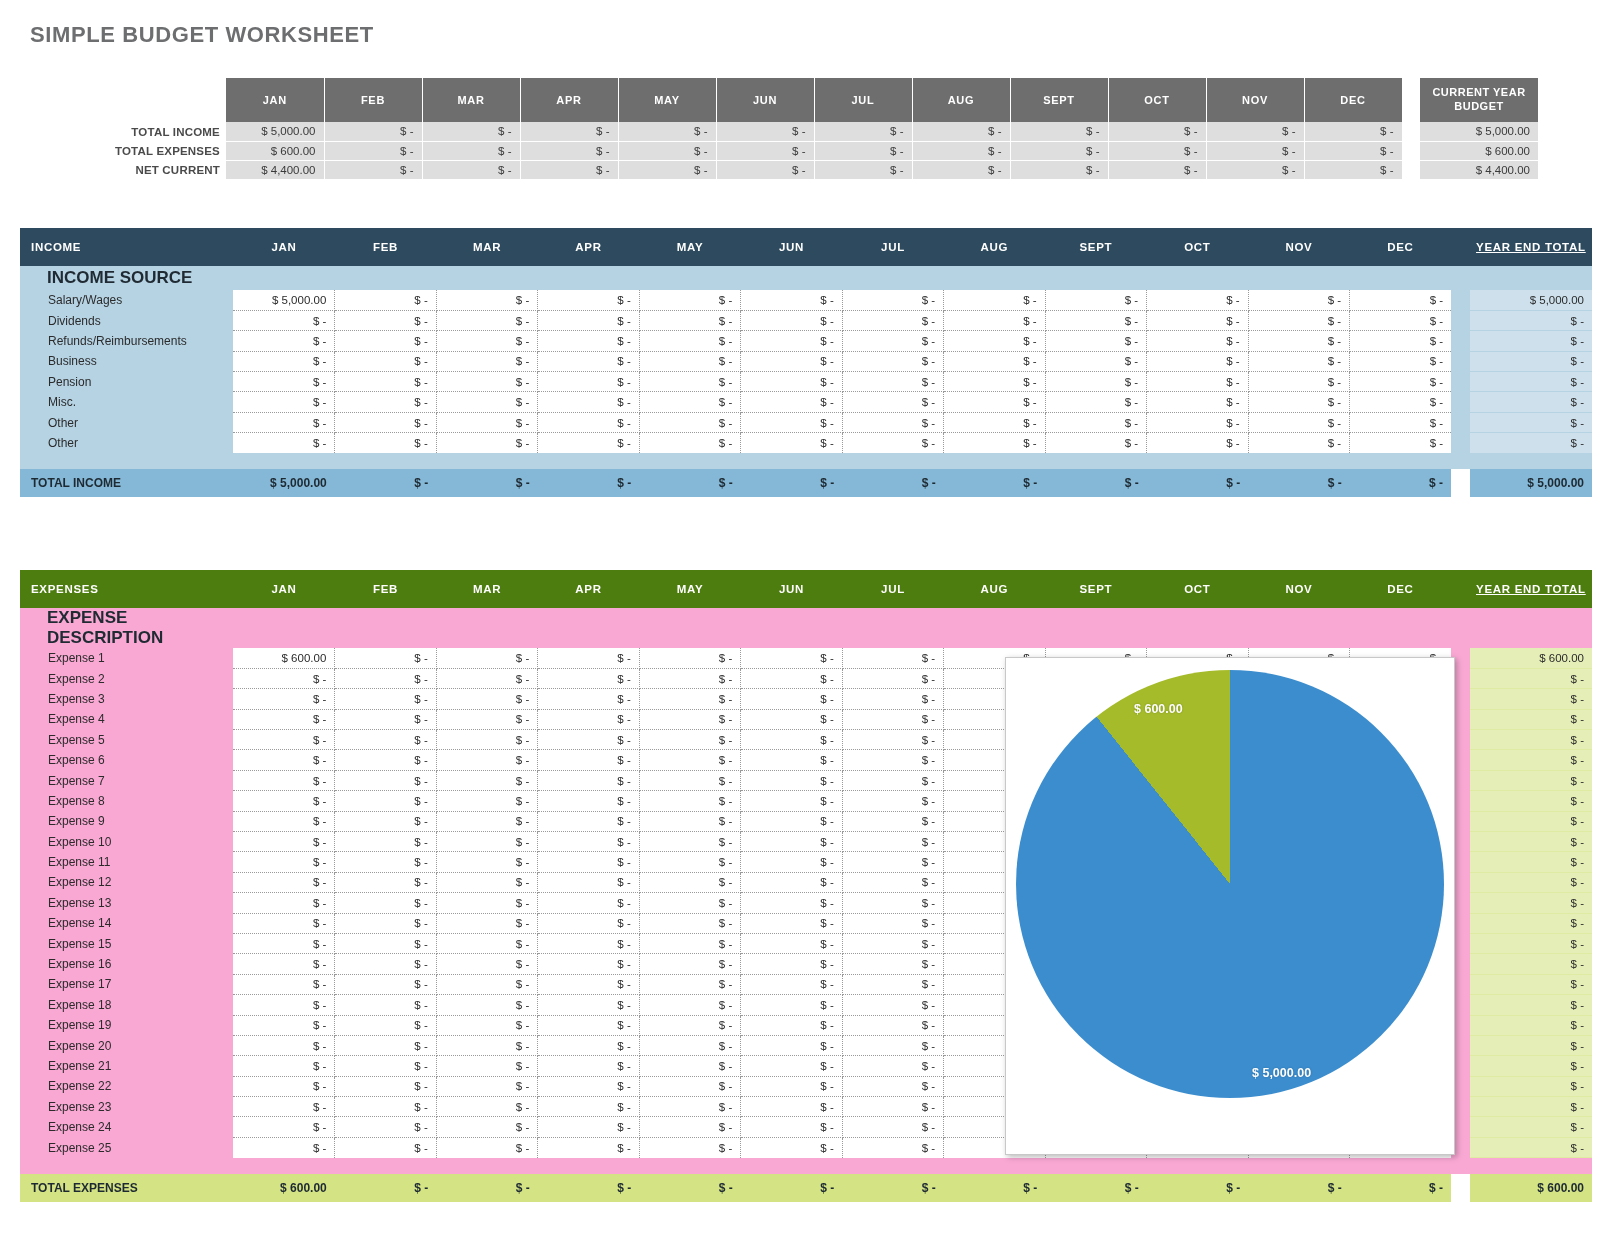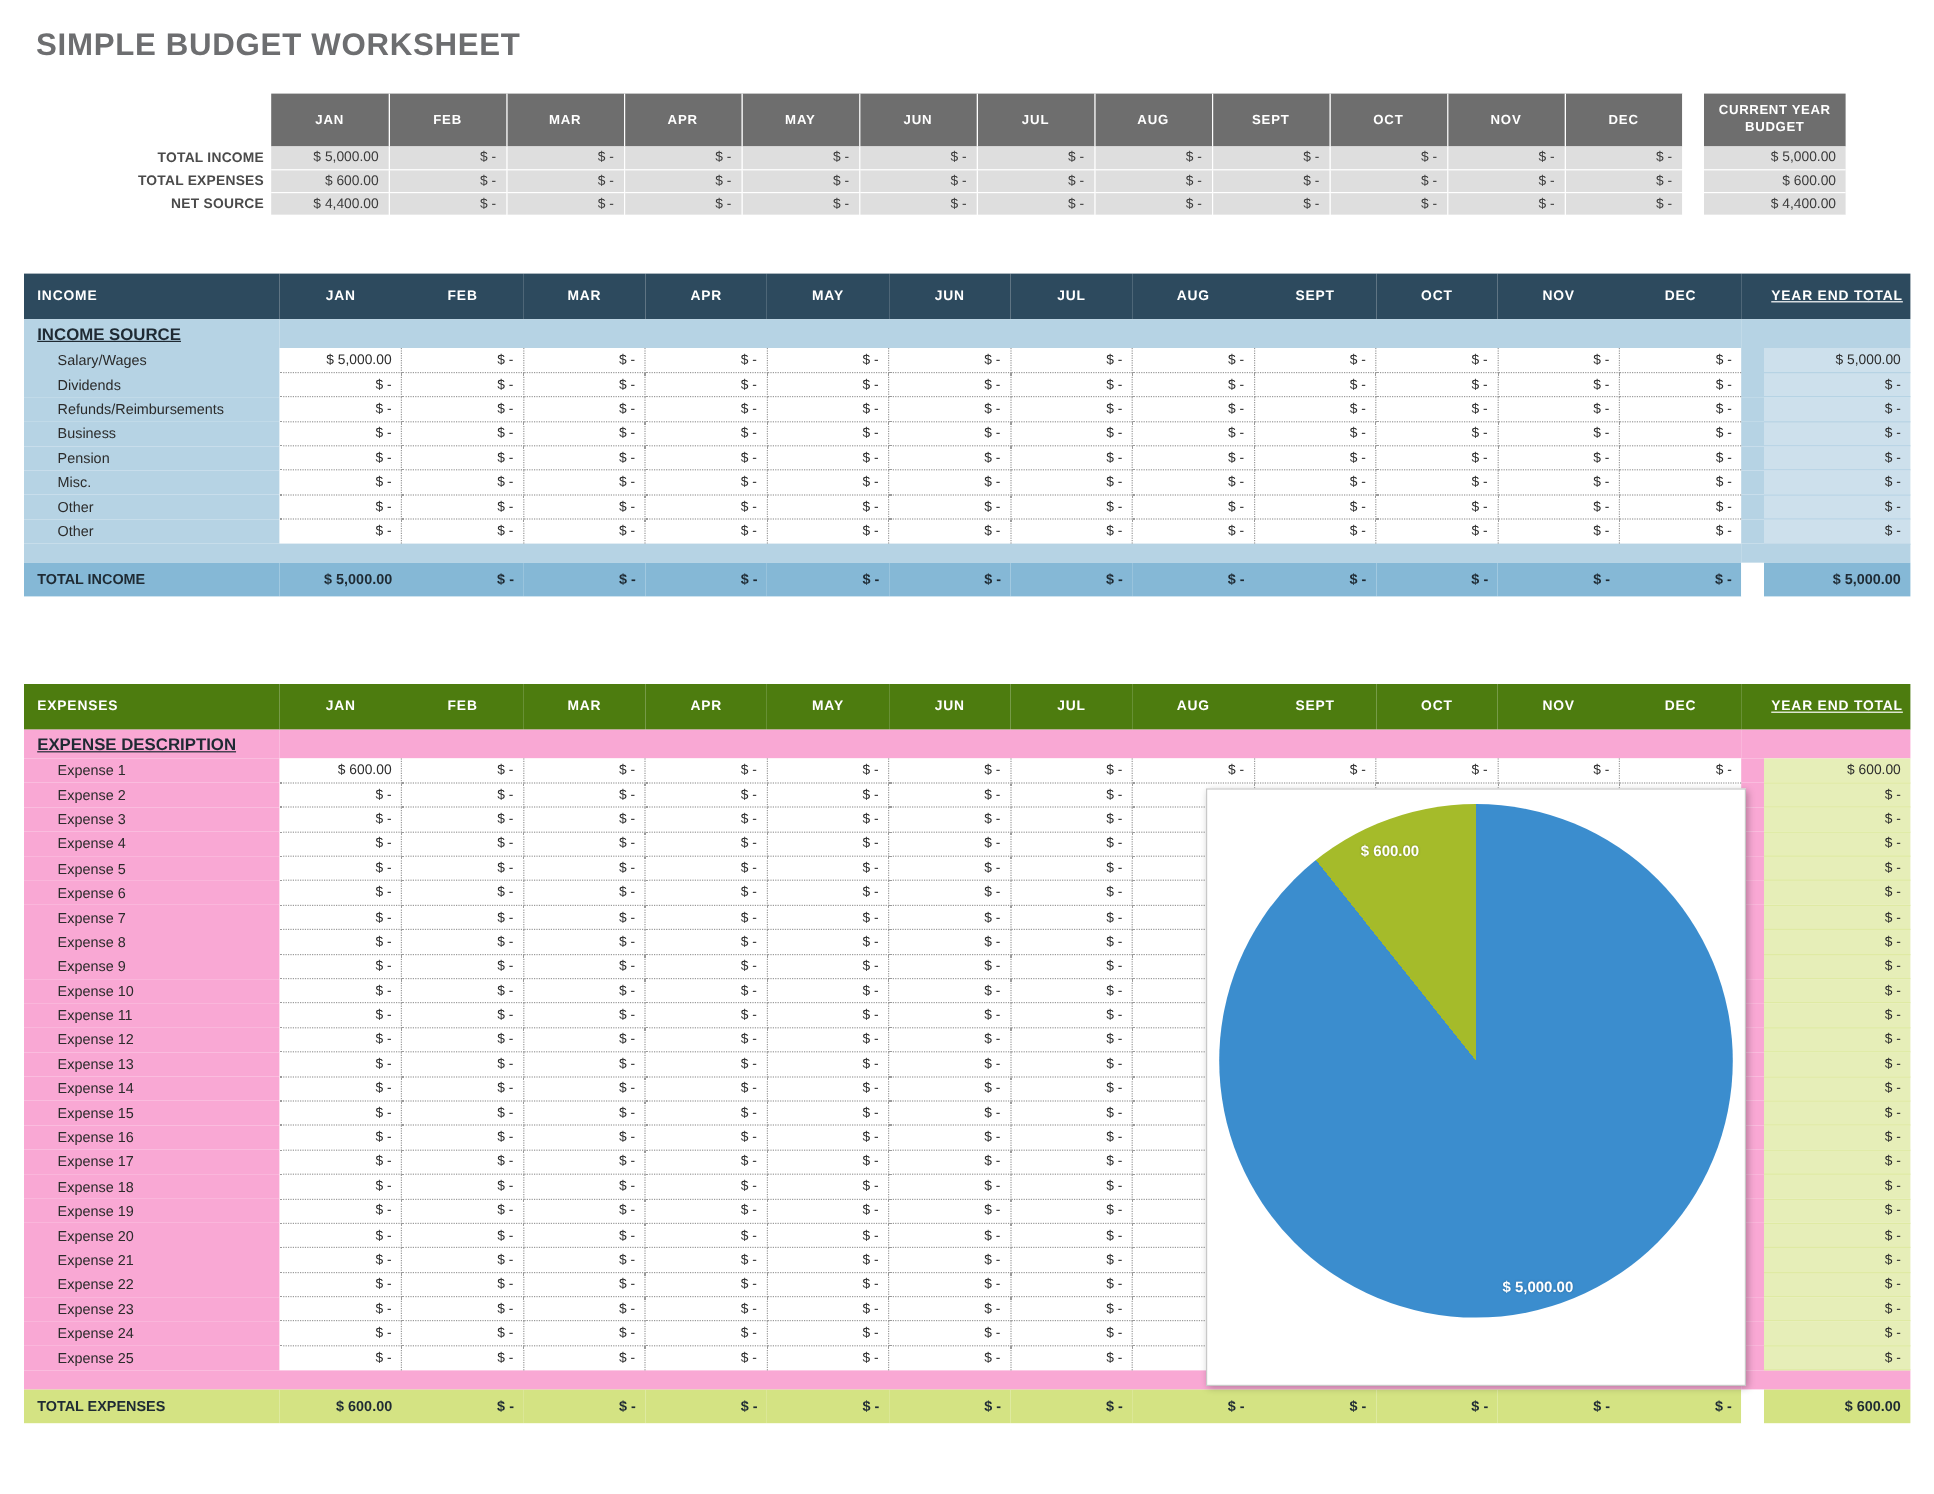--- a/index.html
+++ b/index.html
@@ -6,21 +6,21 @@
   html, body {
     margin: 0; padding: 0;
     background: #ffffff;
     font-family: "Liberation Sans", sans-serif;
   }
   body { width: 1612px; height: 1245px; position: relative; overflow: hidden; }
 
   
   .page-title {
     position: absolute; left: 30px; top: 22px;
-    font-size: 26px; font-weight: bold; letter-spacing: 0.6px;
+    font-size: 22px; font-weight: bold; letter-spacing: 0.6px;
     color: #6d6e70;
   }
 
   
   .lbl-col   { width: 206px; }
   .mon-col   { width: 98px;  }
   .tot-col   { width: 118px; }
 
   table { border-collapse: collapse; table-layout: fixed; }
   td, th { padding: 0; font-weight: normal; }
@@ -69,23 +69,22 @@
   .sec-head td {
     height: 38px; vertical-align: middle;
     color: #ffffff; font-size: 11.5px; font-weight: bold; letter-spacing: .7px;
   }
   .sec-head td.h-label { padding-left: 11px; text-align: left; }
   .sec-head td.h-month { text-align: center; }
   .sec-head td.h-total { text-align: center; text-decoration: underline; }
 
   .sub-head td {
     height: 24px; vertical-align: middle;
-    font-size: 14px; font-weight: bold; color: #1f2a33;
-    padding-left: 11px;
-    text-decoration: underline;
+    font-size: 17px; font-weight: bold; color: #1f2a33;
+    padding-left: 27px;
   }
 
   tr.item td { height: 20.4px; vertical-align: middle; }
   tr.item td.name {
     padding-left: 28px; font-size: 12px; color: #2b2b2b;
   }
   tr.item td.cell {
     background: #ffffff;
     font-size: 11.5px; color: #2b2b2b;
     text-align: right; padding-right: 8px;
@@ -197,21 +196,21 @@
           <td class="val">$ -</td>
           <td class="val">$ -</td>
           <td class="val">$ -</td>
           <td class="val">$ -</td>
           <td class="val">$ -</td>
           <td class="val">$ -</td>
           <td class="spacer"></td>
           <td class="valtot">$ 600.00</td>
         </tr>
         <tr>
-          <td class="label">NET SOURCE</td>
+          <td class="label">NET CURRENT</td>
           <td class="val">$ 4,400.00</td>
           <td class="val">$ -</td>
           <td class="val">$ -</td>
           <td class="val">$ -</td>
           <td class="val">$ -</td>
           <td class="val">$ -</td>
           <td class="val">$ -</td>
           <td class="val">$ -</td>
           <td class="val">$ -</td>
           <td class="val">$ -</td>

